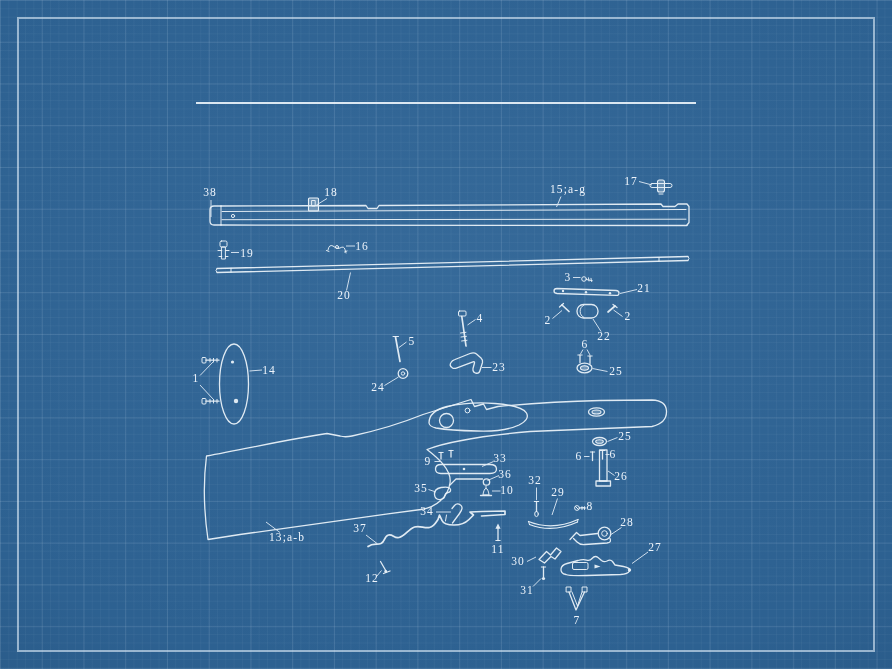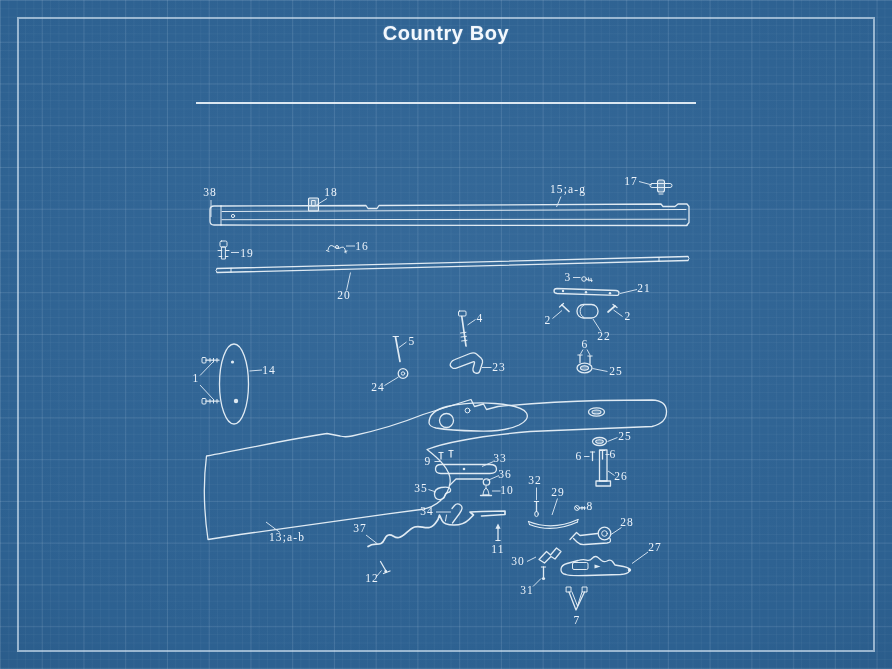--- a/index.html
+++ b/index.html
@@ -42,21 +42,20 @@
     font-family:"Liberation Serif", serif;
     font-size:11.5px; letter-spacing:1.1px;
     text-anchor:middle;
   }
 </style>
 </head>
 <body>
 
 <div id="blueprint">
   <div id="frame"></div>
-  <h1 id="title">Country Boy</h1>
 
   <svg width="892" height="669" viewBox="0 0 892 669">
 
     <line x1="196" y1="103" x2="696" y2="103" stroke="rgba(240,246,252,0.9)" stroke-width="2"></line>
 
     <g>
       <path class="ink" d="M221,206 L214,206 Q210,206 210,210 L210,221 Q210,225 214,225 L221,225"></path>
       <line class="ink thin" x1="221" y1="206" x2="221" y2="225"></line>
       <path class="ink" d="M221,206 L366,205.5 l2,3 l9,0 l2,-3 L661,204 l2,2.5 l12,0 l3,-2.5 L687,204 L689,206.5 L689,222.5 L687,225"></path>
       <path class="ink" d="M221,225 L687,225.5"></path>

